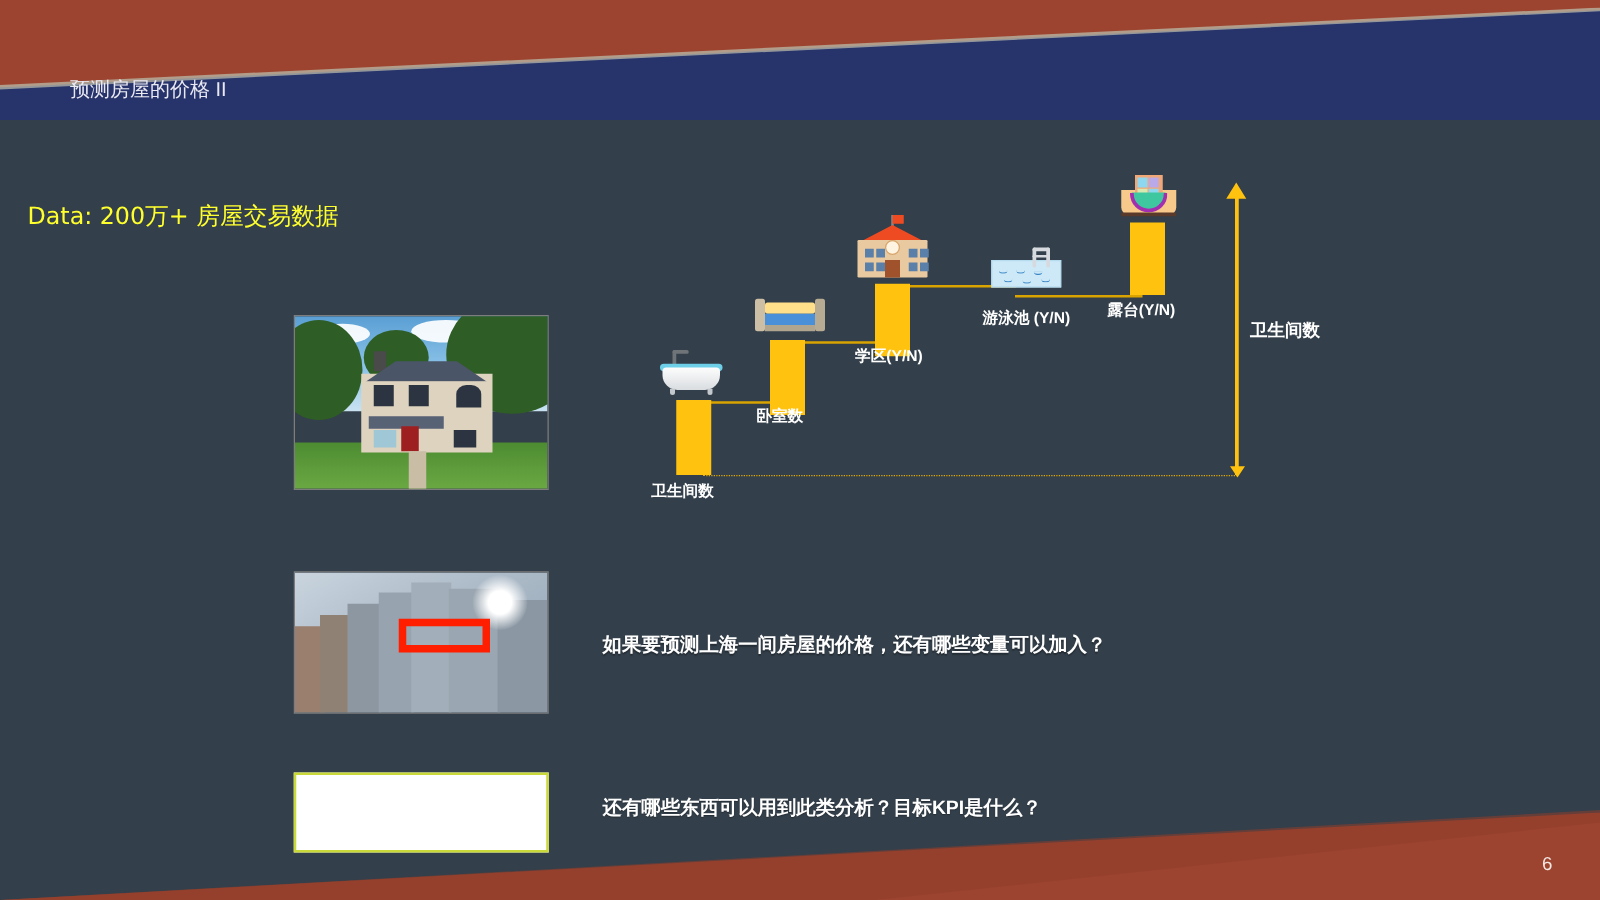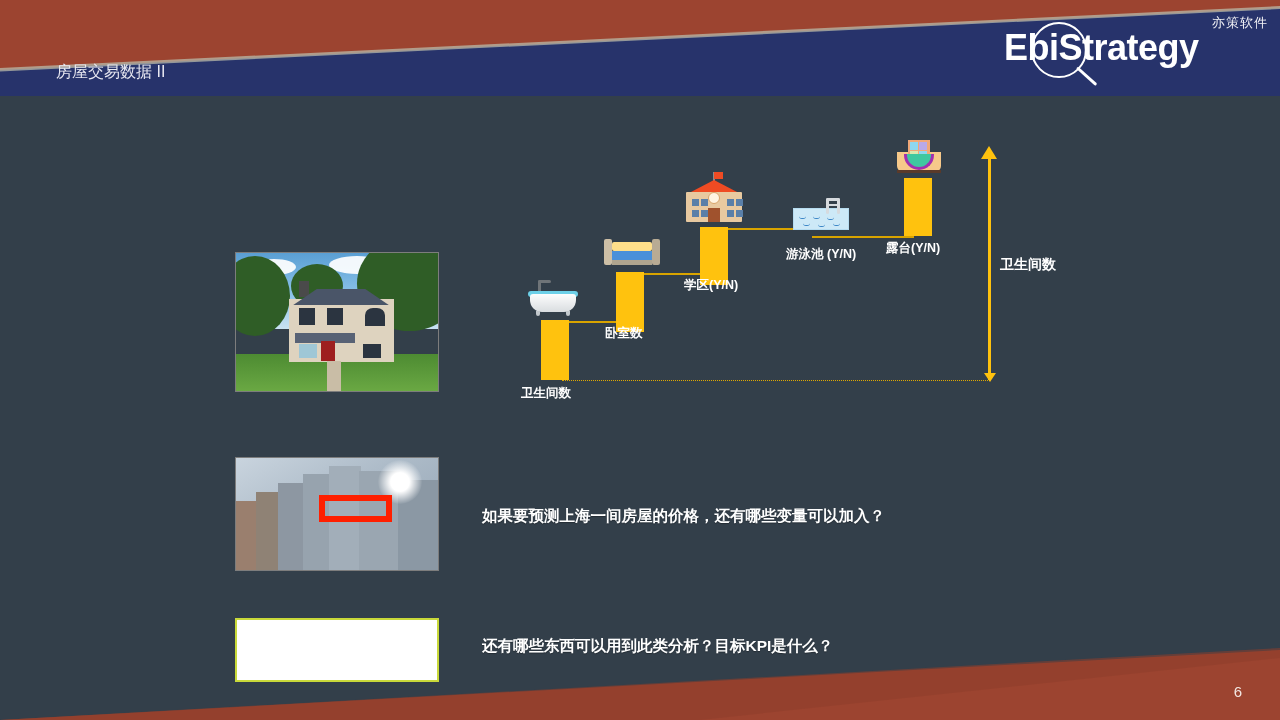--- a/index.html
+++ b/index.html
@@ -232,29 +232,24 @@
 </style>
 </head>
 <body>
 
 <div id="slide">
 
   <div class="hdr-navy"></div>
   <div class="hdr-brown"></div>
   <div class="hdr-brown-edge"></div>
 
-  <div class="subtitle">房屋交易数据 II</div>
-
-  <div class="logo-wrap">
-    <div class="logo-cn">亦策软件</div>
-    <div class="logo-main">EbiStrategy</div>
-    <div class="logo-lens"></div>
-    <div class="logo-handle"></div>
-  </div>
-
+  <div class="subtitle">预测房屋的价格 II</div>
+
+
+  <div class="kpi-line kpi-2">Data:  200万+ 房屋交易数据</div>
 
   <div class="photo" id="photo-house">
     <div class="ph-sky"></div>
     <div class="ph-cloud" style="left:8%;top:4%;width:44px;height:16px;"></div>
     <div class="ph-cloud" style="left:46%;top:2%;width:56px;height:18px;"></div>
     <div class="ph-cloud" style="left:70%;top:10%;width:38px;height:13px;"></div>
     <div class="ph-tree" style="left:-8%;top:2%;width:70px;height:80px;"></div>
     <div class="ph-tree" style="left:60%;top:-12%;width:105px;height:95px;"></div>
     <div class="ph-tree" style="left:27%;top:8%;width:52px;height:44px;"></div>
     <div class="ph-lawn"></div>

